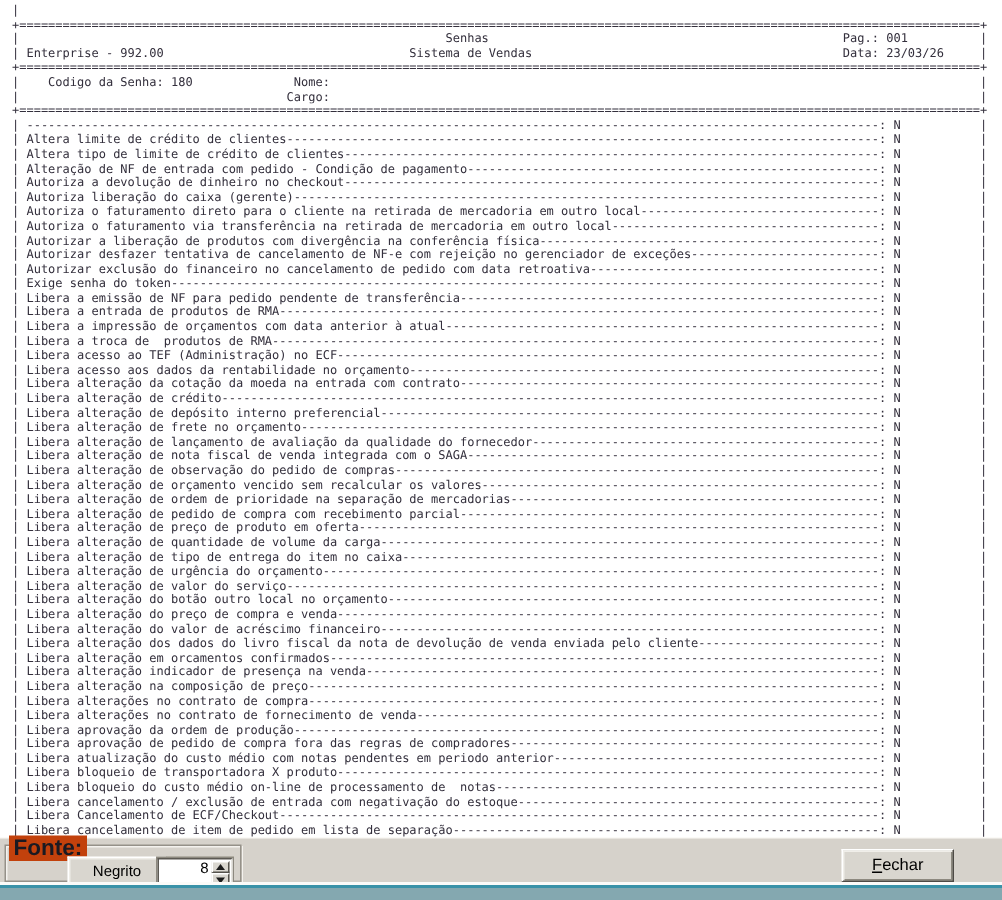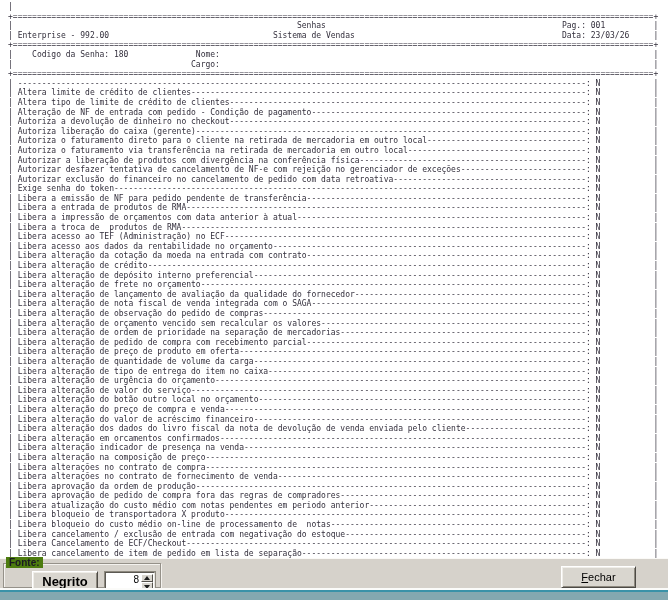--- a/index.html
+++ b/index.html
@@ -21,32 +21,32 @@
     position:absolute;left:0;top:558px;width:668px;height:30px;
     background:#d6d2cb;border-top:1px solid #fbfaf7;
   }
   #fonte-group{
     position:absolute;left:3px;top:4px;width:156px;height:23px;
     border:1px solid #959189;
     box-shadow:inset 1px 1px 0 #f4f2ee, 1px 1px 0 #f4f2ee;
   }
   #fonte-label{
     position:absolute;left:2px;top:-7px;padding:0 3px;
-    background:#4d7c0f;font-size:10px;font-weight:bold;color:#1a1a22;
+    background:#c2410c;font-size:15px;font-weight:bold;color:#1a1a22;
   }
   .btn{
     background:#d9d6cf;
     border:1px solid;border-color:#ffffff #4d4a45 #4d4a45 #ffffff;
     box-shadow:inset 1px 1px 0 #f0eee9, inset -1px -1px 0 #8d897f;
     display:flex;align-items:center;justify-content:center;
     color:#000;cursor:default;
   }
   #negrito-btn{
-    position:absolute;left:28px;top:7px;width:64px;height:19px;
-    font-size:13px;font-weight:bold;font-family:"Liberation Sans",sans-serif;
+    position:absolute;left:41px;top:7px;width:64px;height:19px;
+    font-size:10px;font-weight:normal;font-family:"Liberation Sans",sans-serif;
   }
   #font-size-spin{
     position:absolute;left:101px;top:8px;width:48px;height:17px;
     background:#ffffff;
     border:1px solid;border-color:#5c5953 #e8e6e1 #e8e6e1 #5c5953;
     box-shadow:0 0 0 1px #8d897f;
   }
   #font-size-value{
     position:absolute;left:0;top:1px;right:15px;text-align:right;
     font-size:10px;color:#000;font-family:"Liberation Sans",sans-serif;

